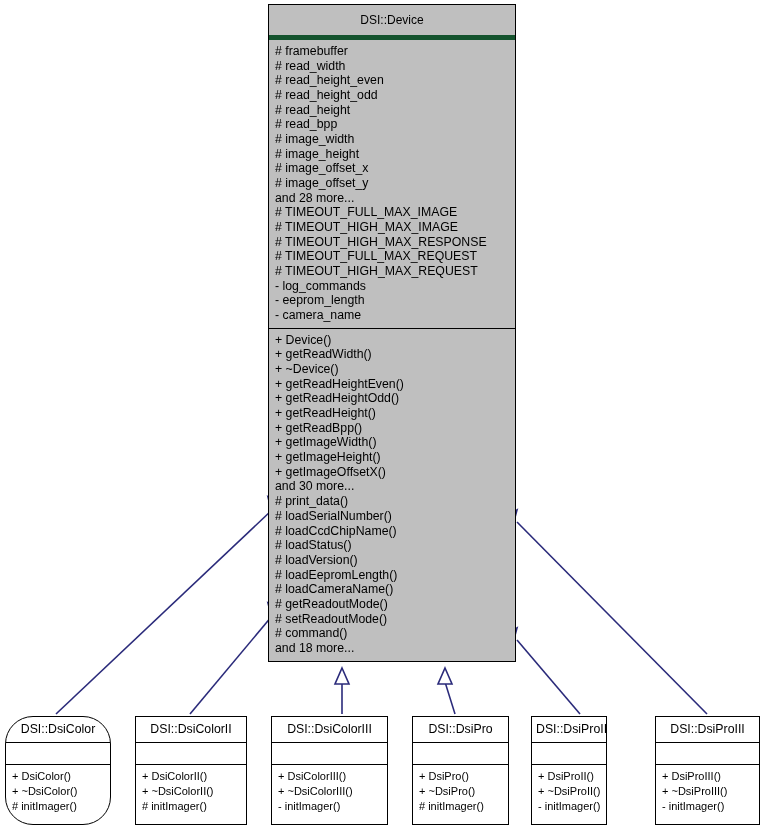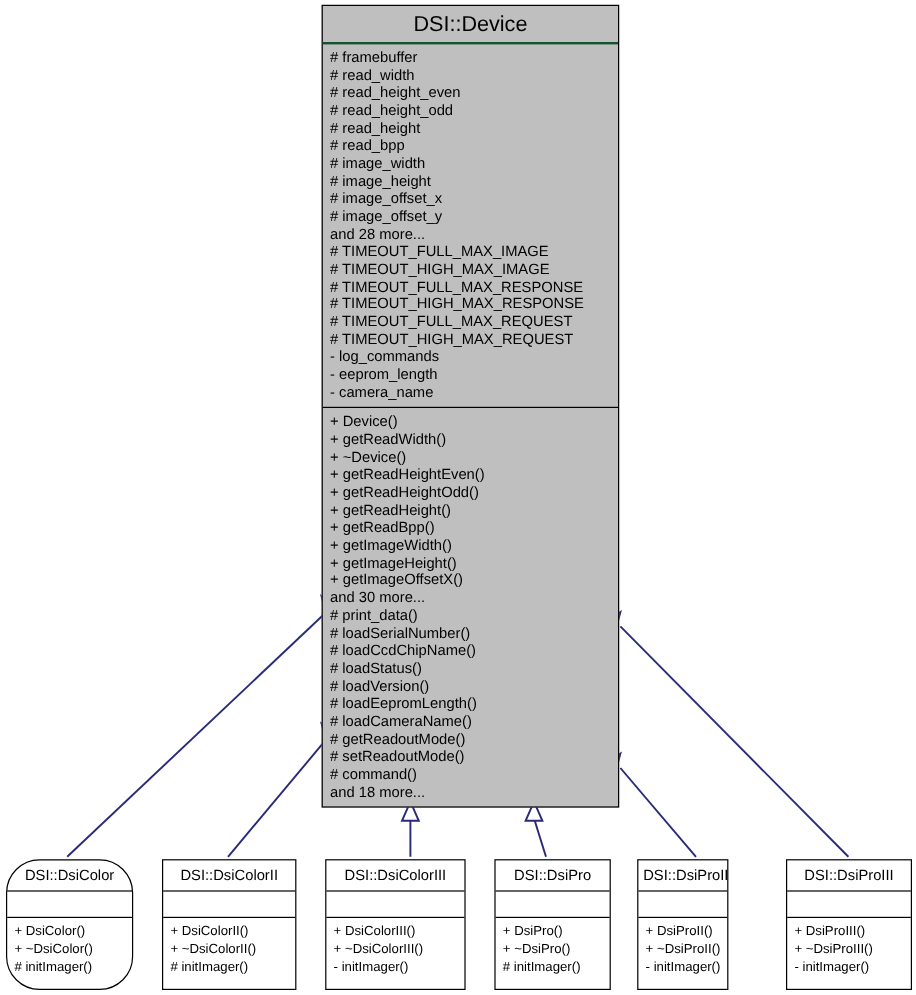--- a/index.html
+++ b/index.html
@@ -28,25 +28,25 @@
   .uml-class {
     position: absolute;
     box-sizing: border-box;
     border: 1px solid #000000;
     background: #bfbfbf;
     z-index: 2;
   }
   .uml-class .compartment-title {
     box-sizing: border-box;
     text-align: center;
-    font-size: 18px;
+    font-size: 12px;
     color: #000000;
     line-height: 16px;
     padding: 7px 4px 7px 4px;
-    border-bottom: 2px solid #14532d;
+    border-bottom: 5px solid #14532d;
     white-space: nowrap;
   }
   .uml-class .compartment {
     box-sizing: border-box;
     padding: 4px 0 5px 6px;
   }
   .uml-class .compartment.attrs {
     border-bottom: 1px solid #000000;
   }
   .member {
@@ -133,21 +133,20 @@
       <div class="member"># read_height_odd</div>
       <div class="member"># read_height</div>
       <div class="member"># read_bpp</div>
       <div class="member"># image_width</div>
       <div class="member"># image_height</div>
       <div class="member"># image_offset_x</div>
       <div class="member"># image_offset_y</div>
       <div class="member">and 28 more...</div>
       <div class="member"># TIMEOUT_FULL_MAX_IMAGE</div>
       <div class="member"># TIMEOUT_HIGH_MAX_IMAGE</div>
-      <div class="member"># TIMEOUT_FULL_MAX_RESPONSE</div>
       <div class="member"># TIMEOUT_HIGH_MAX_RESPONSE</div>
       <div class="member"># TIMEOUT_FULL_MAX_REQUEST</div>
       <div class="member"># TIMEOUT_HIGH_MAX_REQUEST</div>
       <div class="member">- log_commands</div>
       <div class="member">- eeprom_length</div>
       <div class="member">- camera_name</div>
     </div>
     <div class="compartment ops">
       <div class="member">+ Device()</div>
       <div class="member">+ getReadWidth()</div>

